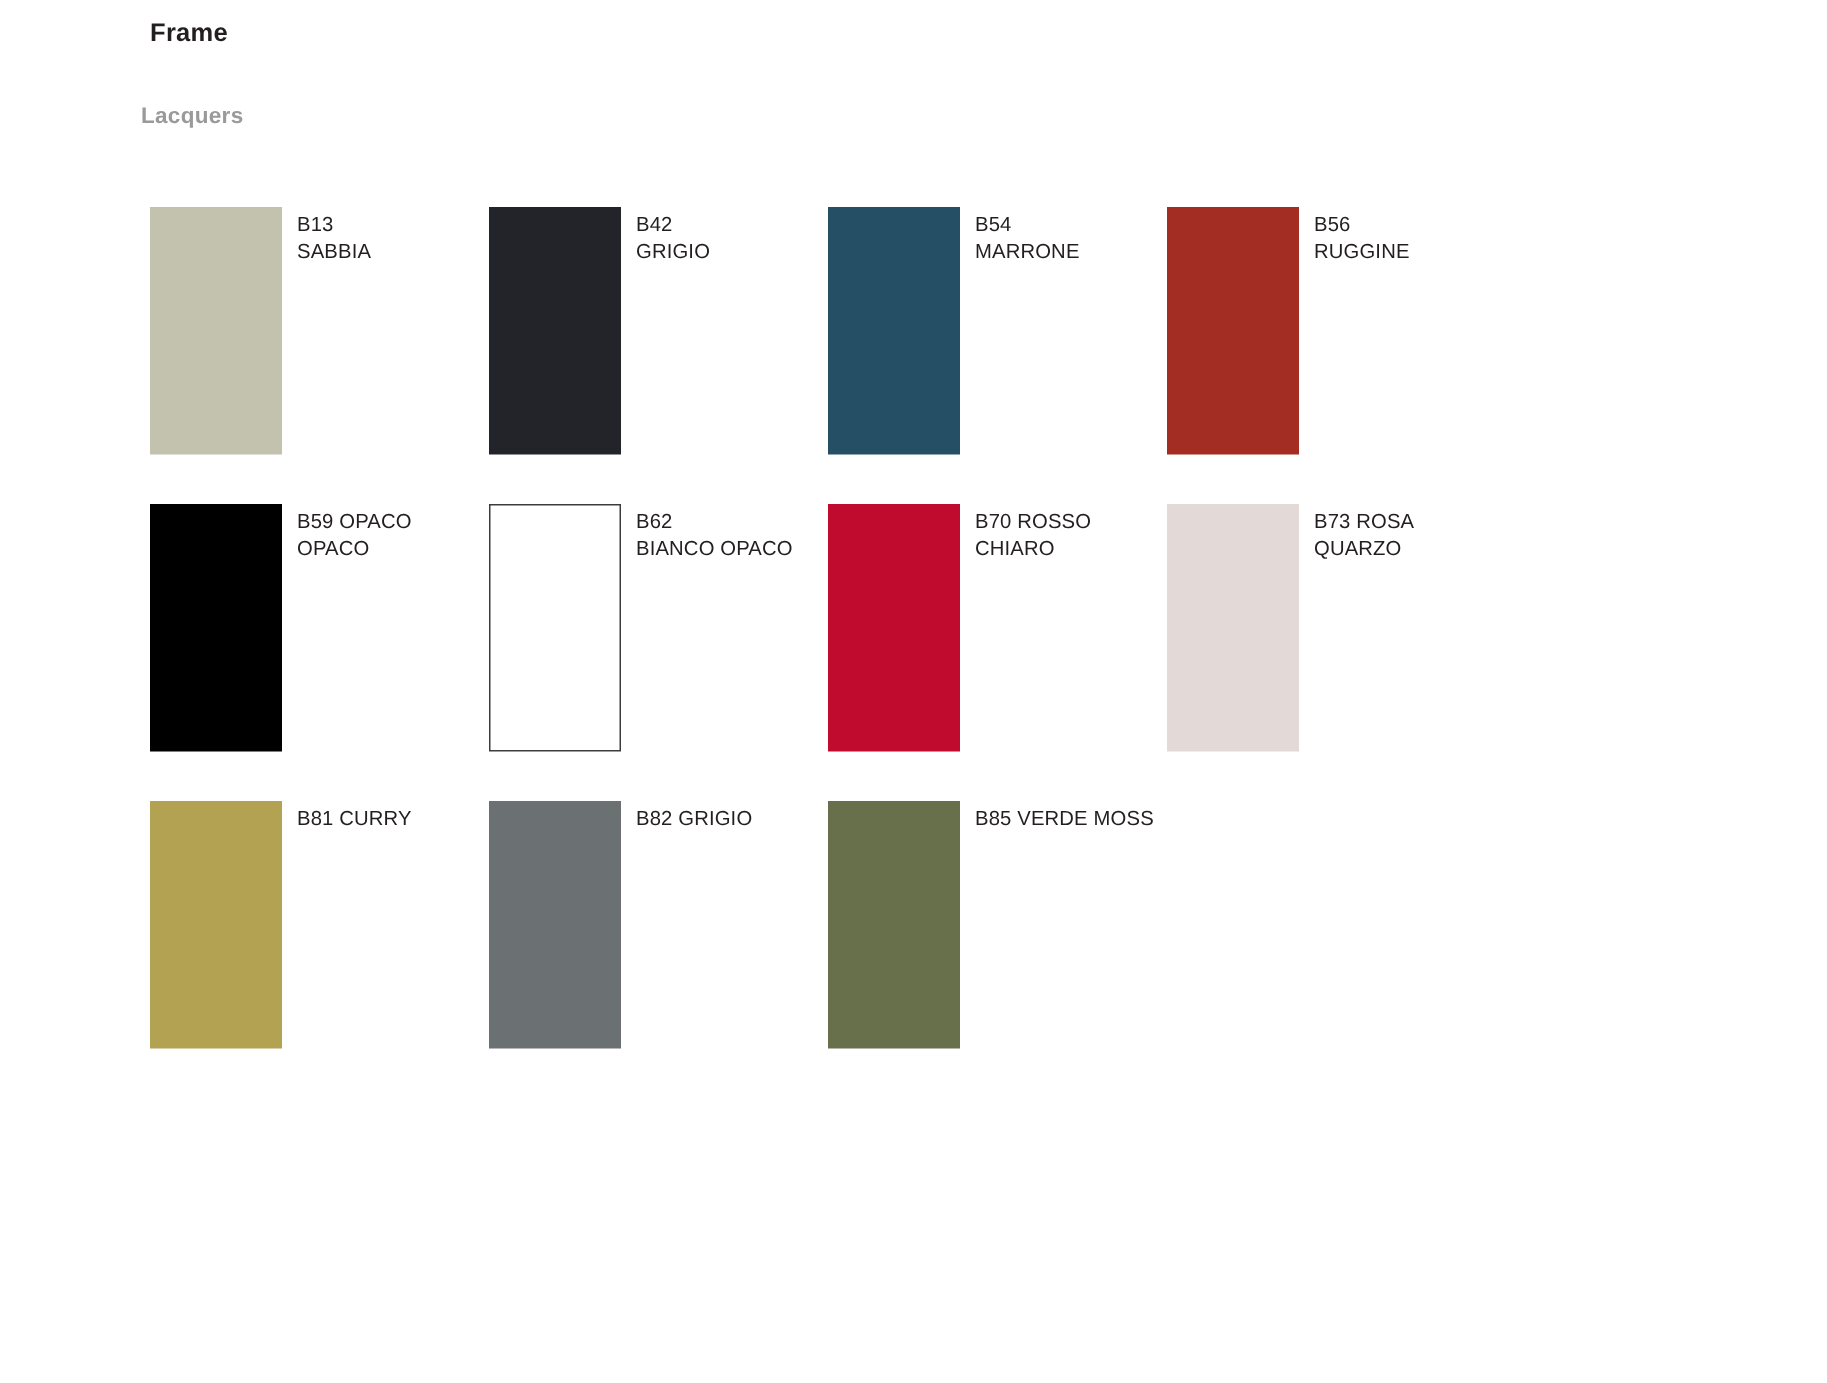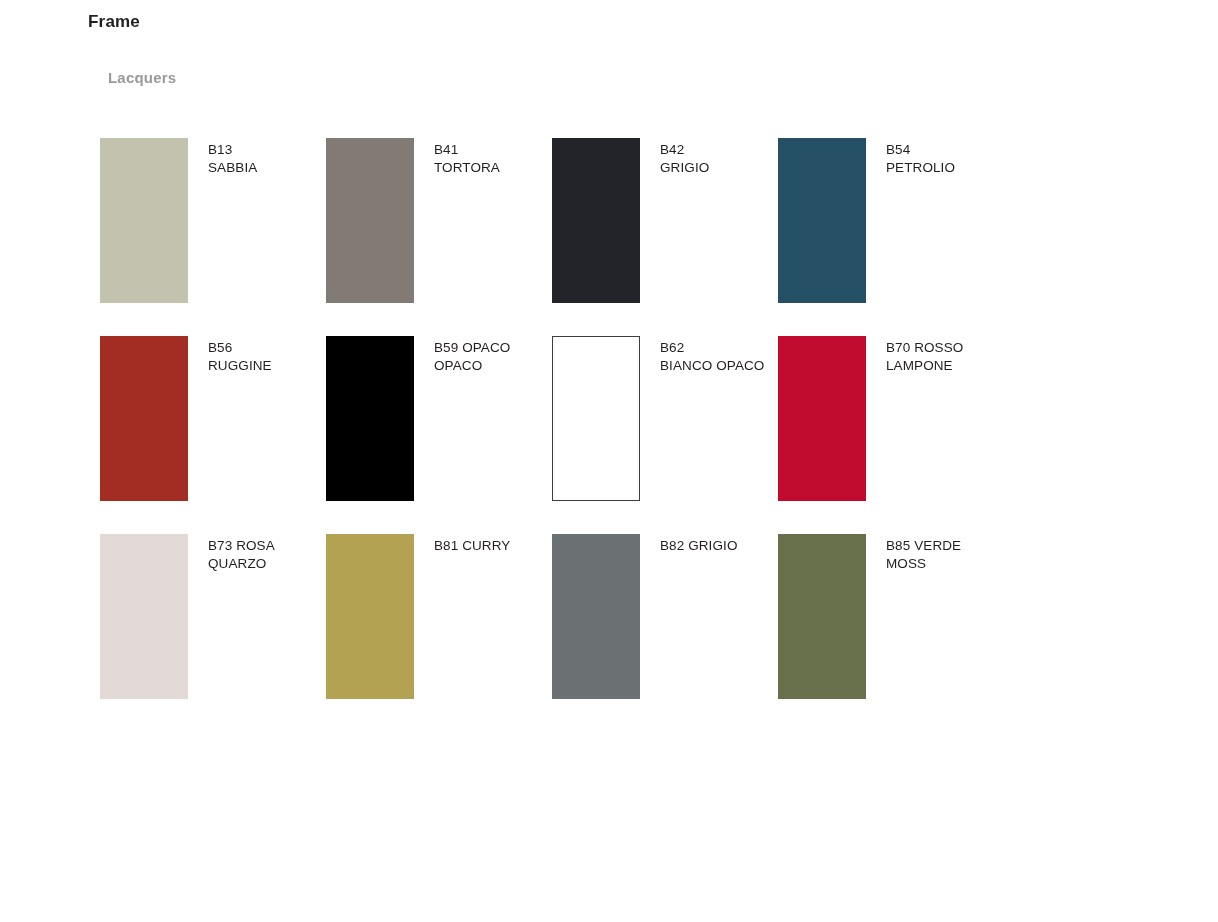--- a/index.html
+++ b/index.html
@@ -16,51 +16,51 @@
     overflow: hidden;
   }
   .page {
     position: relative;
     width: 1218px;
     height: 922px;
     background: #ffffff;
   }
   .page-title {
     position: absolute;
-    left: 88px;
+    left: 100px;
     top: 12px;
     font-size: 17px;
     font-weight: bold;
     letter-spacing: 0.2px;
     color: #231f20;
   }
   .section-title {
     position: absolute;
-    left: 108px;
+    left: 94px;
     top: 69px;
     font-size: 15px;
     font-weight: bold;
     letter-spacing: 0.2px;
     color: #9a9a9a;
   }
   .swatch-grid {
     position: absolute;
     left: 100px;
     top: 138px;
     width: 1040px;
     display: grid;
     grid-template-columns: repeat(4, 226px);
     grid-auto-rows: 198px;
     column-gap: 0px;
     row-gap: 0px;
   }
   .swatch-cell {
     display: flex;
     align-items: flex-start;
-    gap: 20px;
+    gap: 10px;
   }
   .swatch-chip {
     width: 88px;
     height: 165px;
     flex: 0 0 88px;
     box-sizing: border-box;
     background: #ffffff;
   }
   .swatch-chip.bordered {
     border: 1px solid #3c3c3c;
@@ -84,51 +84,46 @@
 
   <div class="section-title">Lacquers</div>
 
   <div class="swatch-grid">
       <div class="swatch-cell">
         <div class="swatch-chip" style="background: rgb(195, 194, 174);"></div>
         <div class="swatch-label">B13
 SABBIA</div>
       </div>
       <div class="swatch-cell">
-        <div class="swatch-chip" style="background: rgb(130, 122, 117);"></div>
-        <div class="swatch-label">B41
-TORTORA</div>
-      </div>
-      <div class="swatch-cell">
         <div class="swatch-chip" style="background: rgb(34, 36, 42);"></div>
         <div class="swatch-label">B42
 GRIGIO</div>
       </div>
       <div class="swatch-cell">
         <div class="swatch-chip" style="background: rgb(36, 79, 100);"></div>
         <div class="swatch-label">B54
-PETROLIO</div>
+MARRONE</div>
       </div>
       <div class="swatch-cell">
         <div class="swatch-chip" style="background: rgb(163, 44, 35);"></div>
         <div class="swatch-label">B56
 RUGGINE</div>
       </div>
       <div class="swatch-cell">
         <div class="swatch-chip" style="background: rgb(0, 0, 0);"></div>
         <div class="swatch-label">B59 OPACO OPACO</div>
       </div>
       <div class="swatch-cell">
         <div class="swatch-chip bordered" style="background: rgb(255, 255, 255);"></div>
         <div class="swatch-label">B62
 BIANCO OPACO</div>
       </div>
       <div class="swatch-cell">
         <div class="swatch-chip" style="background: rgb(192, 11, 46);"></div>
-        <div class="swatch-label">B70 ROSSO LAMPONE</div>
+        <div class="swatch-label">B70 ROSSO CHIARO</div>
       </div>
       <div class="swatch-cell">
         <div class="swatch-chip" style="background: rgb(227, 218, 215);"></div>
         <div class="swatch-label">B73 ROSA QUARZO</div>
       </div>
       <div class="swatch-cell">
         <div class="swatch-chip" style="background: rgb(178, 162, 82);"></div>
         <div class="swatch-label">B81 CURRY</div>
       </div>
       <div class="swatch-cell">

